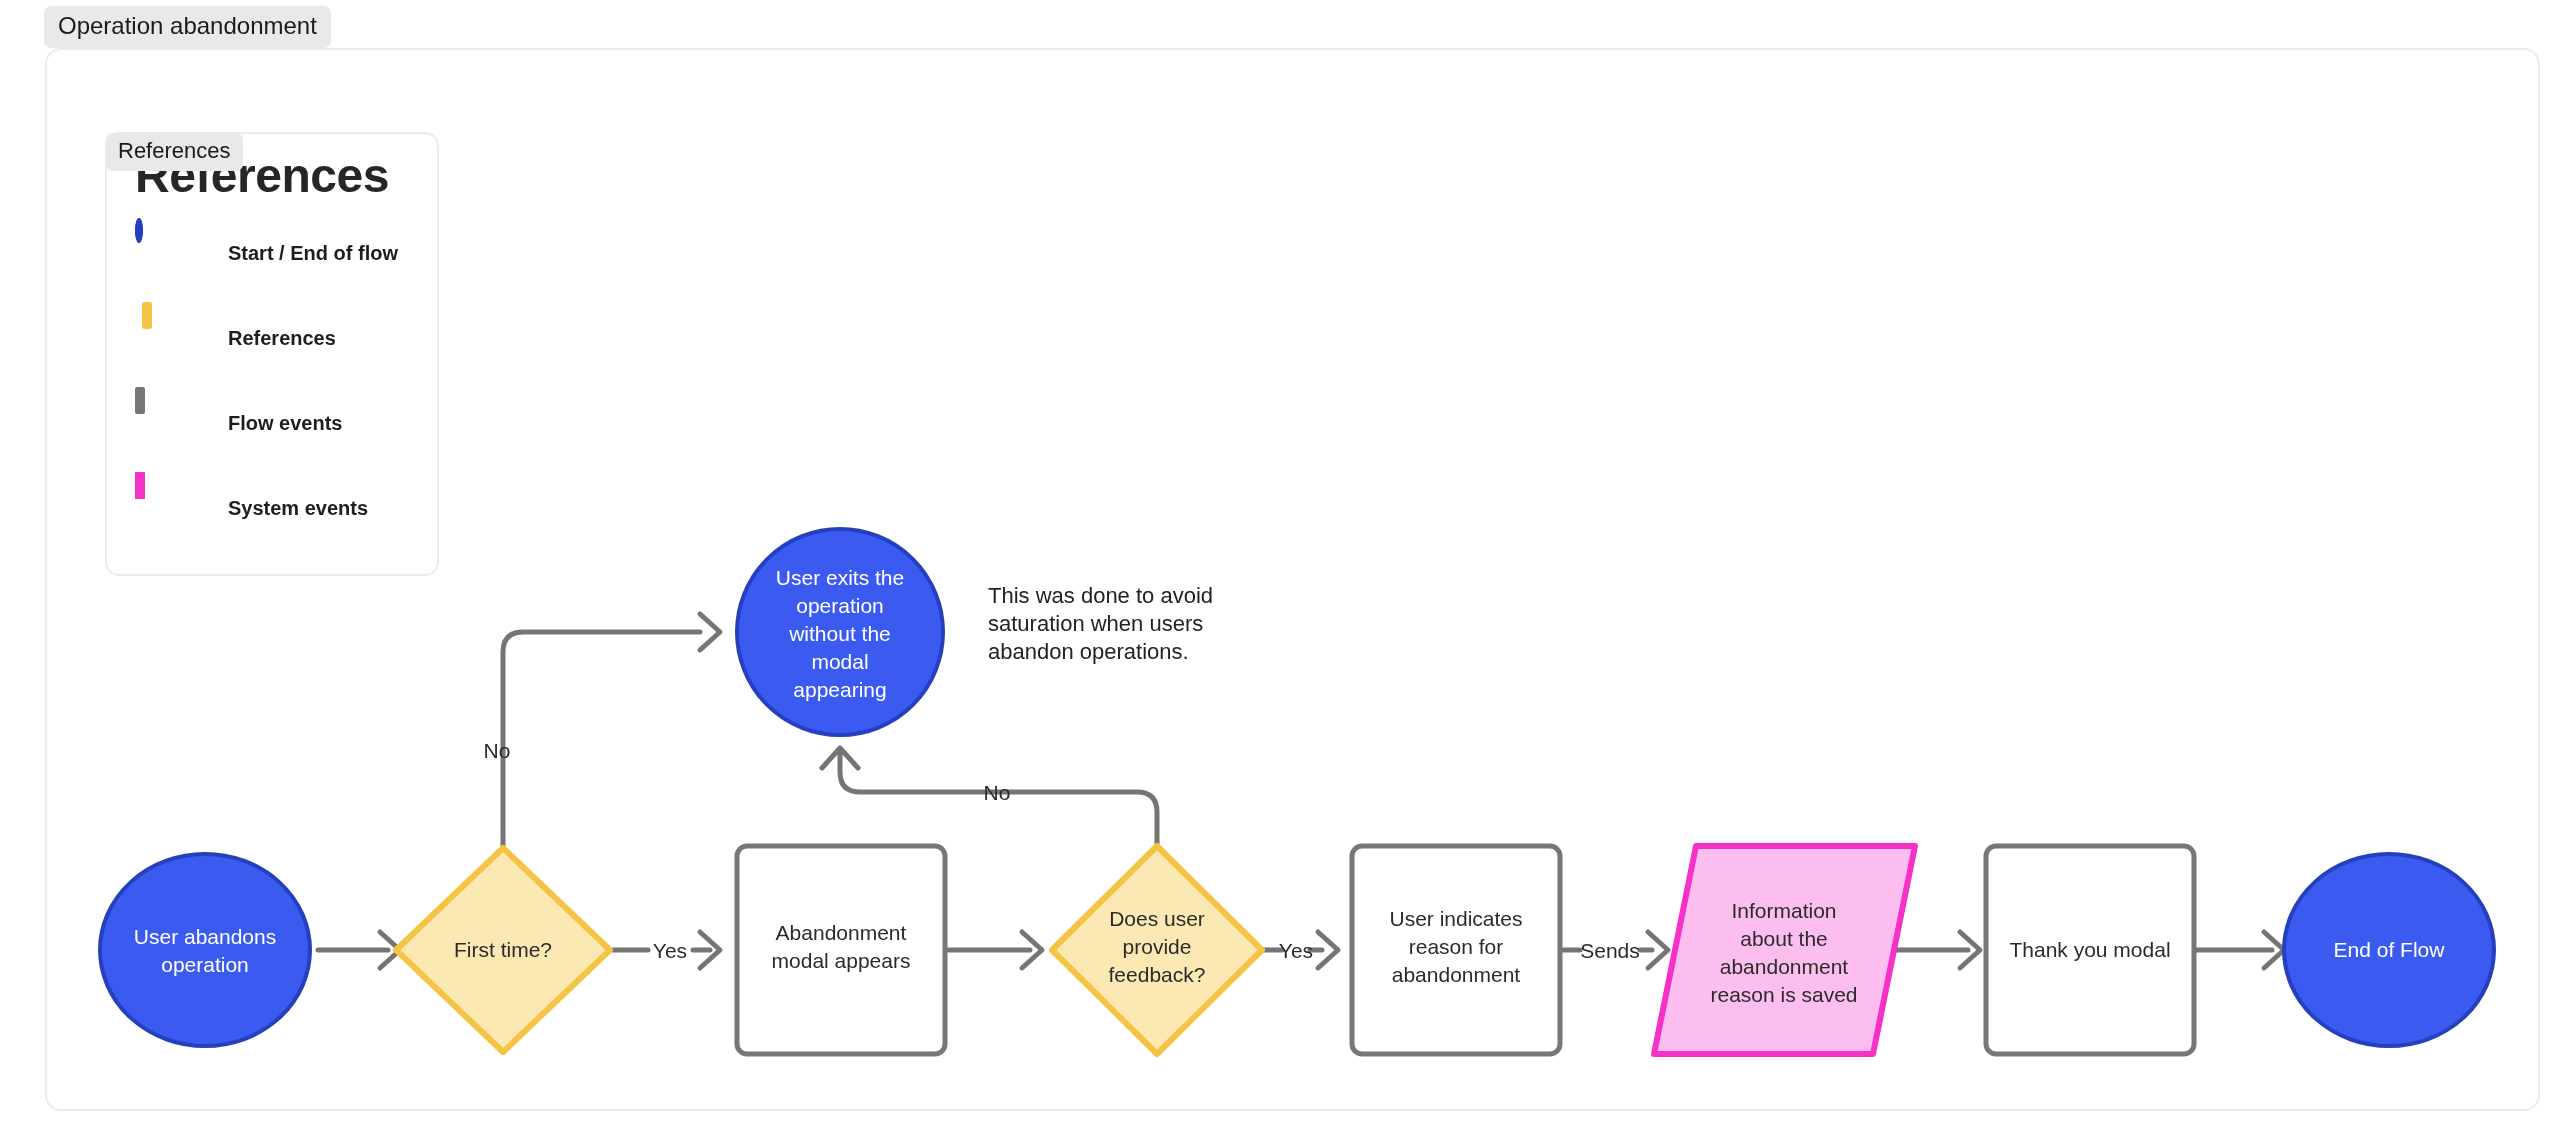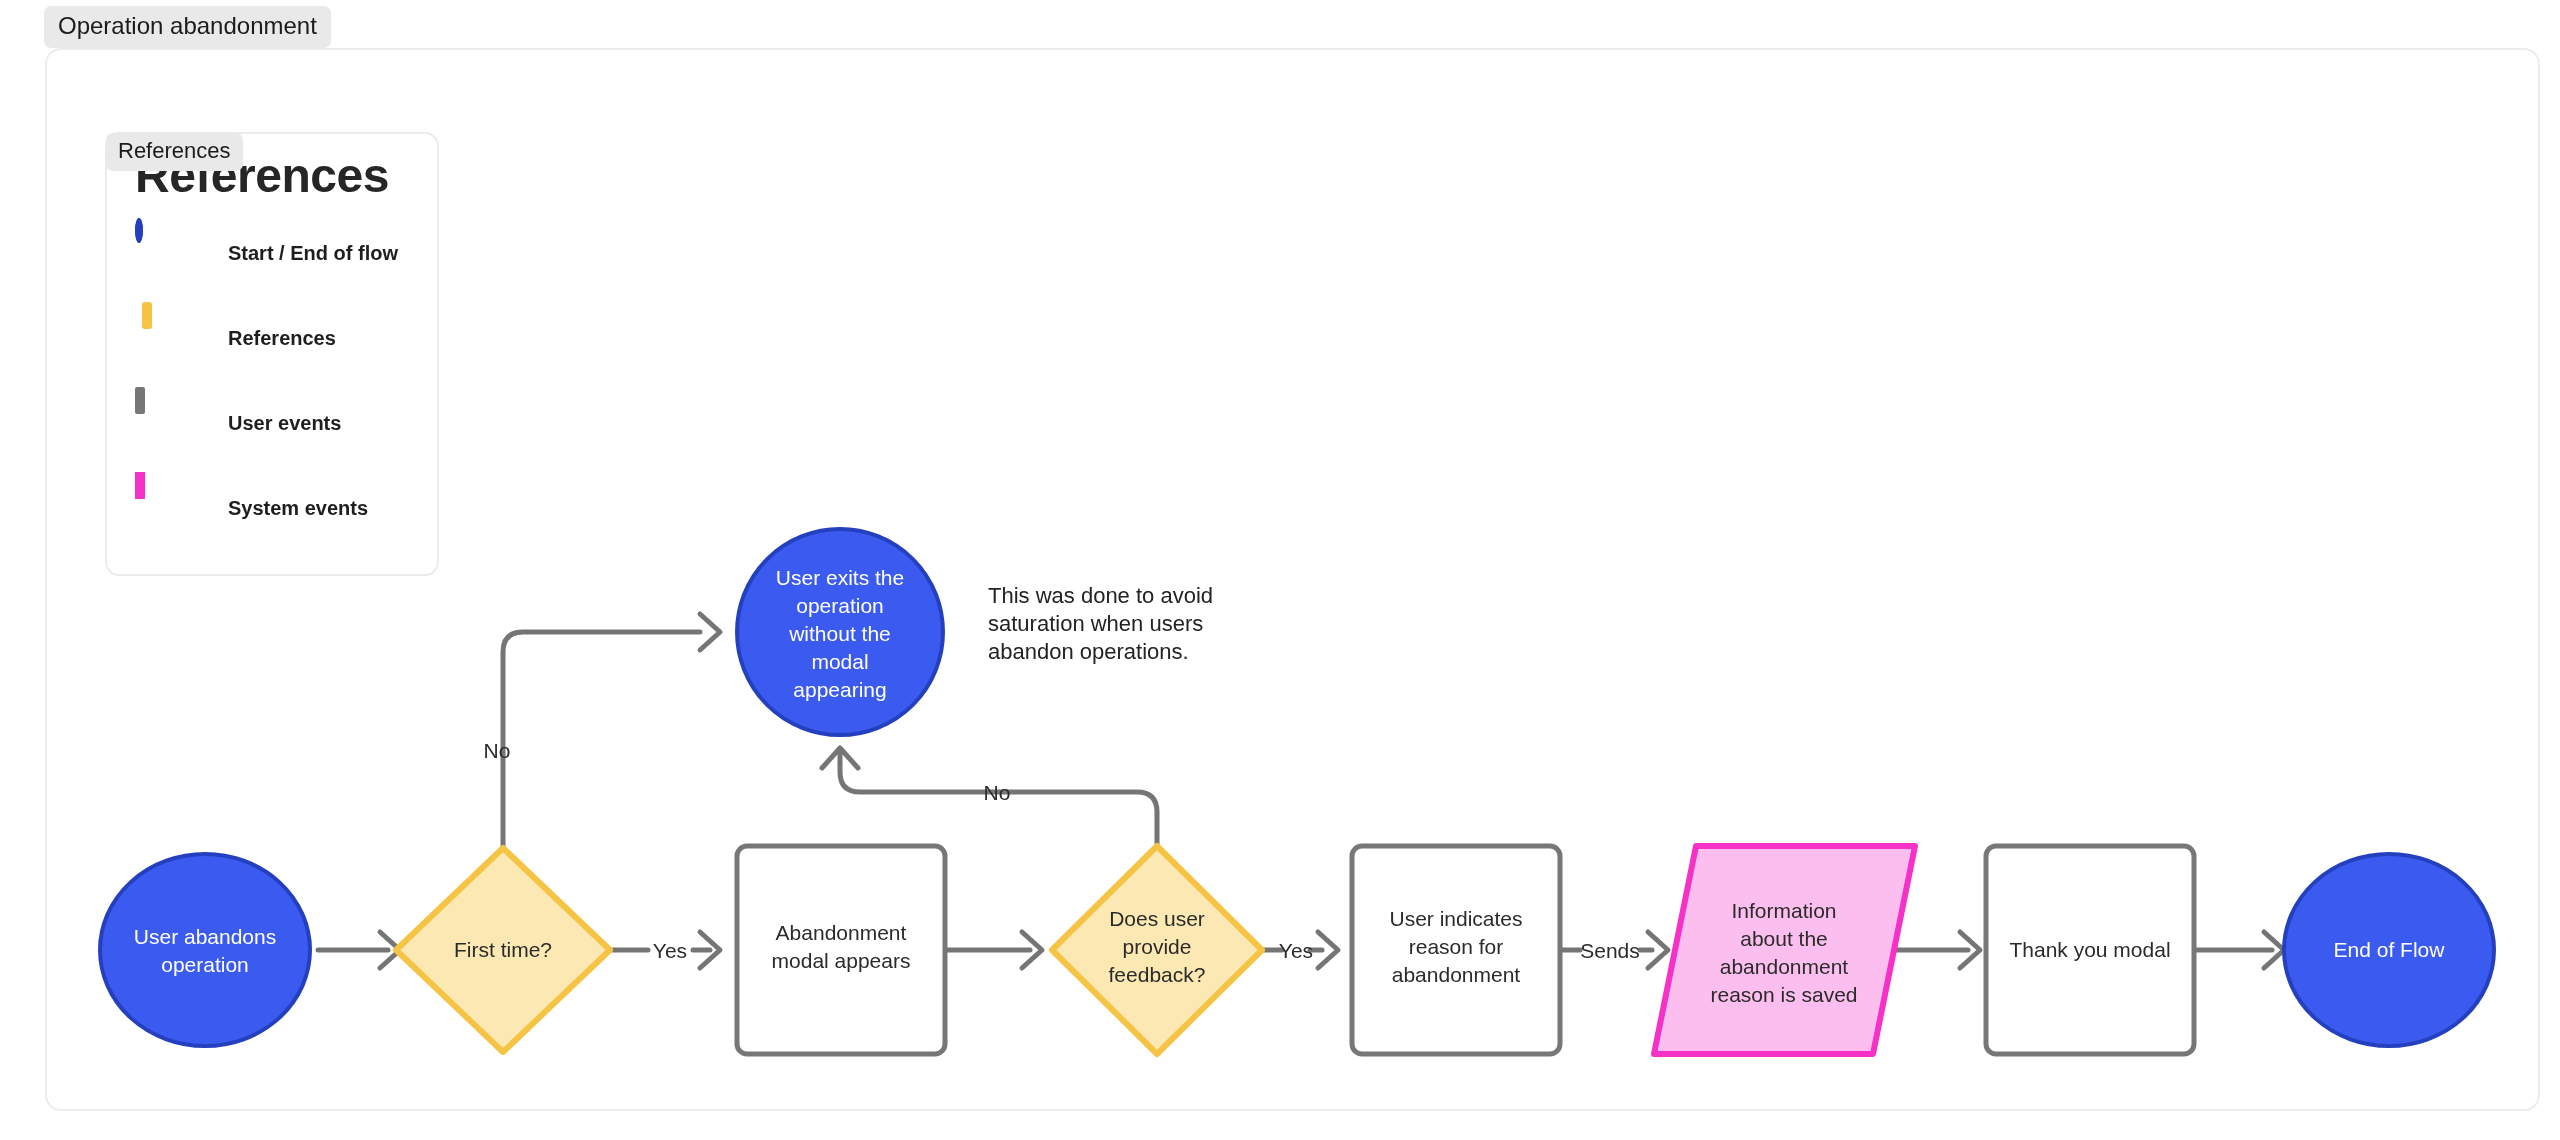--- a/index.html
+++ b/index.html
@@ -185,21 +185,21 @@
   <div class="legend-row" id="legend-0">
     <span class="legend-swatch"><span class="sw-circle"></span></span>
     <span class="legend-label">Start / End of flow</span>
   </div>
   <div class="legend-row" id="legend-1">
     <span class="legend-swatch"><span class="sw-diamond"></span></span>
     <span class="legend-label">References</span>
   </div>
   <div class="legend-row" id="legend-2">
     <span class="legend-swatch"><span class="sw-square"></span></span>
-    <span class="legend-label">User events</span>
+    <span class="legend-label">Flow events</span>
   </div>
   <div class="legend-row" id="legend-3">
     <span class="legend-swatch"><span class="sw-parallel"></span></span>
     <span class="legend-label">System events</span>
   </div>
 
   <svg id="flow-svg" viewBox="0 0 2560 1140">
 
     <path class="conn" d="M 318 950 L 388 950"></path>
     <path class="arrowhead" d="M 380 932 L 400 950 L 380 968"></path>

